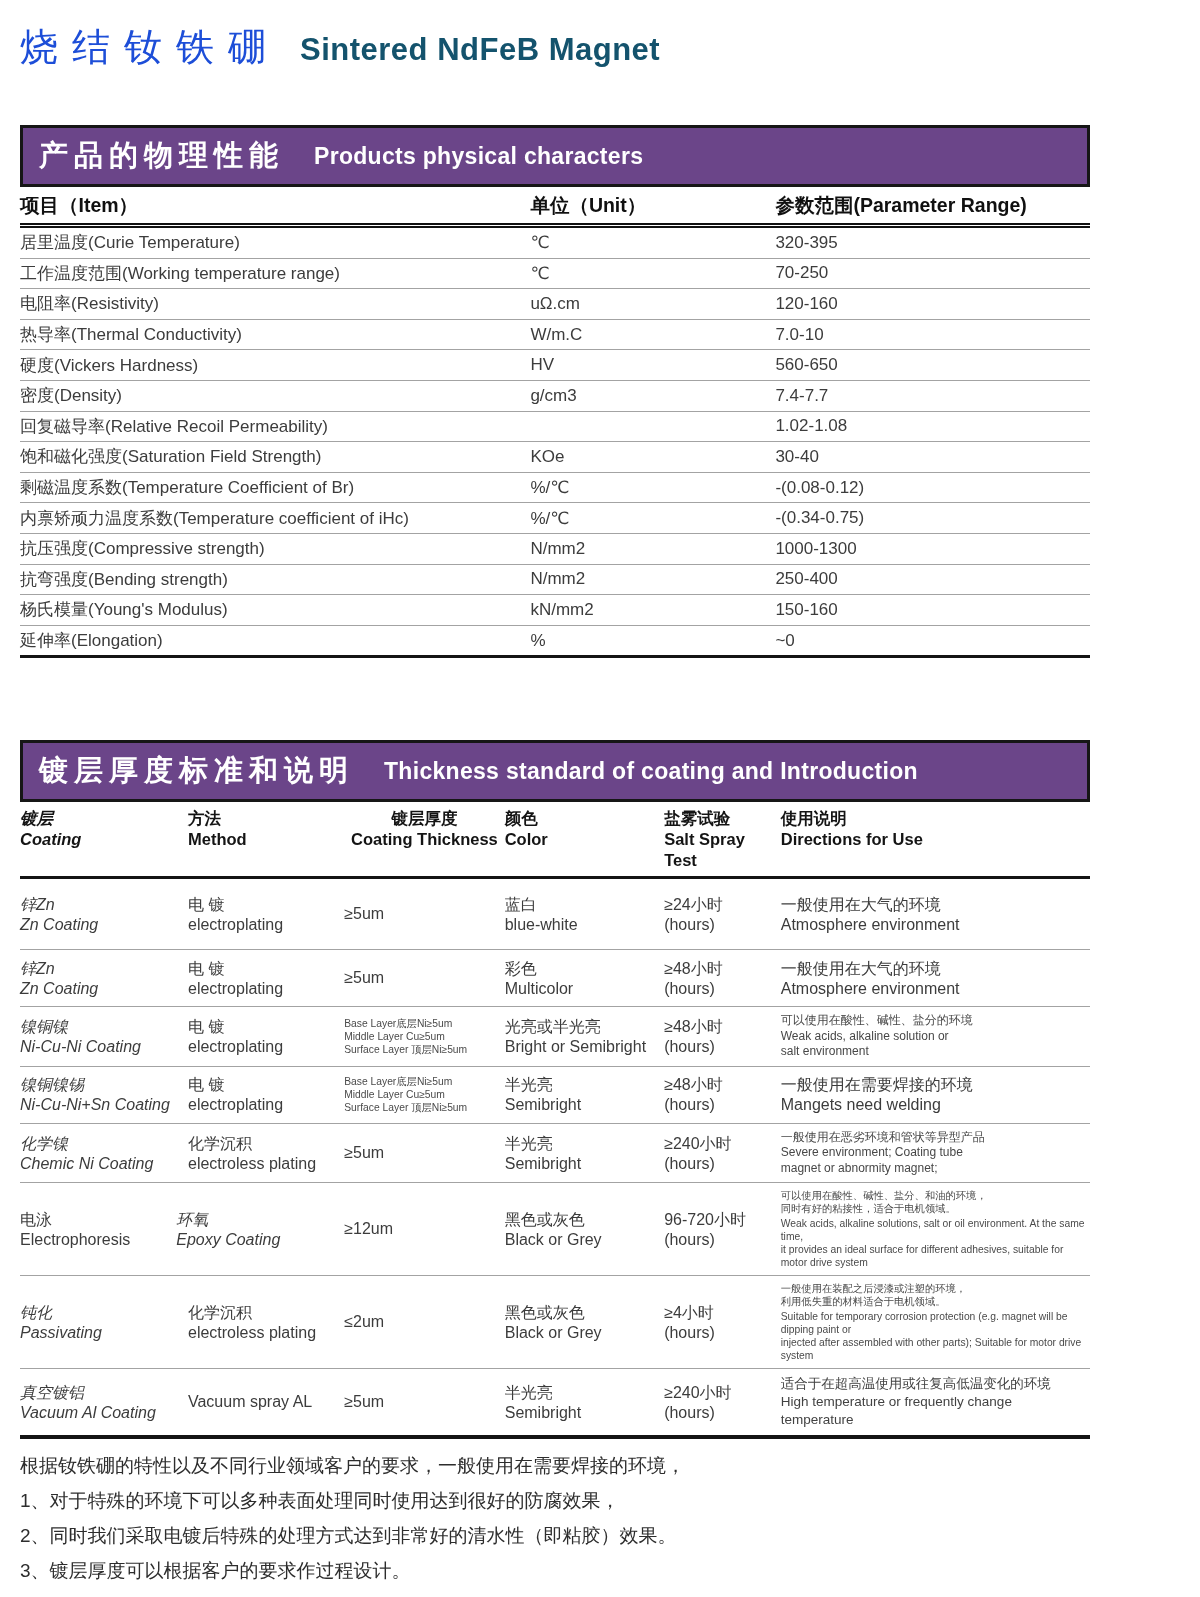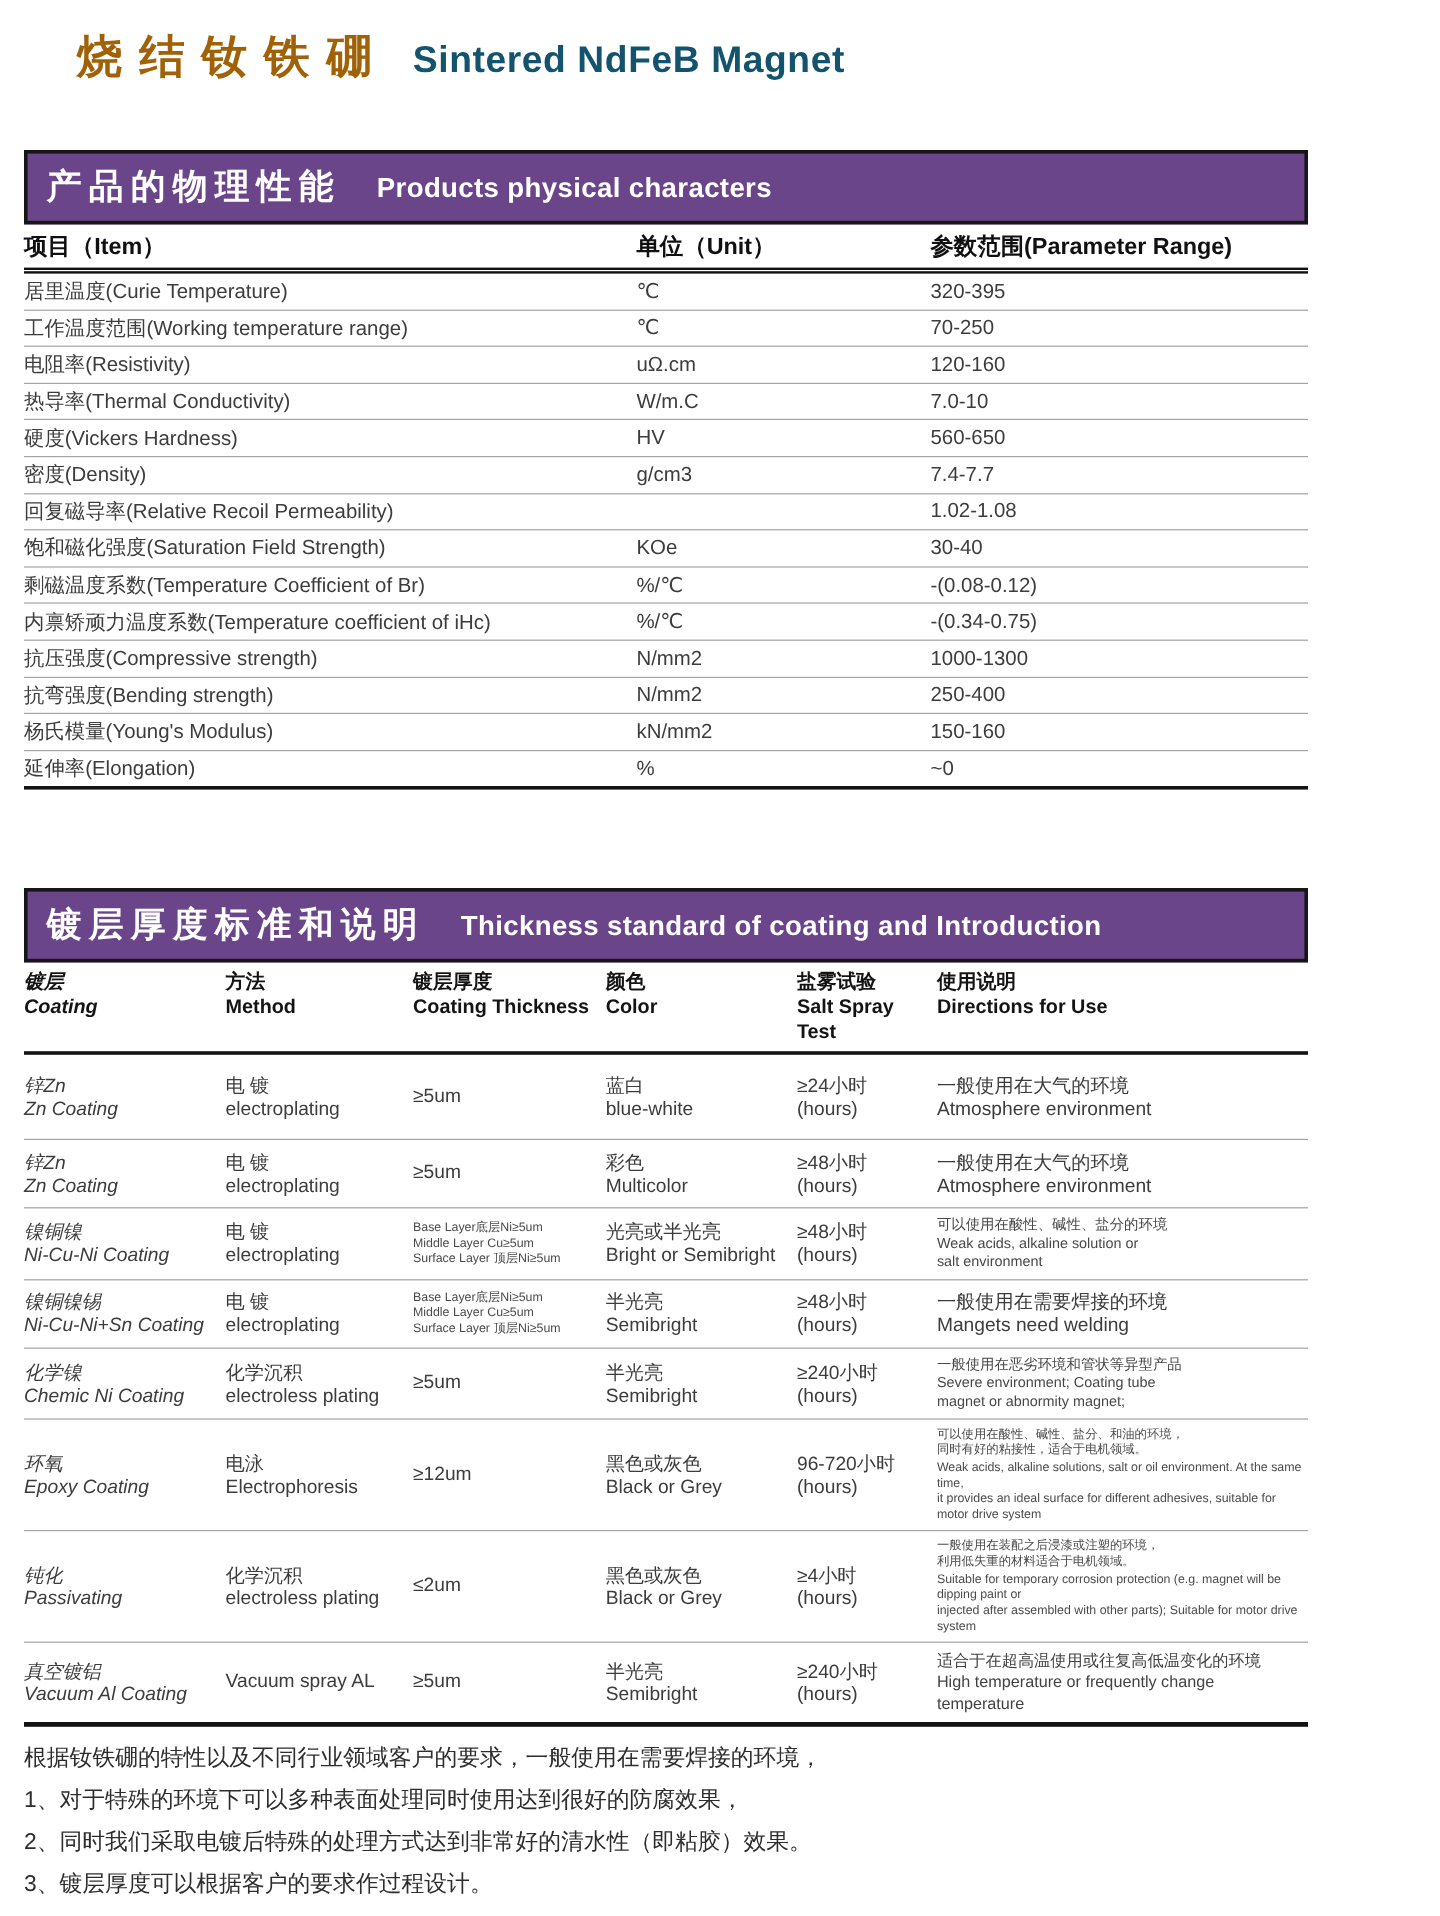--- a/index.html
+++ b/index.html
@@ -4,21 +4,21 @@
 <style>
   html,body{margin:0;padding:0;}
   body{
     width:1200px;height:1597px;overflow:hidden;background:#ffffff;
     font-family:"Liberation Sans","DejaVu Sans",sans-serif;color:#353535;
   }
   .page{width:1070px;margin-left:20px;padding-top:22px;}
 
   
   .title-row{display:flex;align-items:baseline;gap:20px;margin-bottom:52px;}
-  .title-zh{font-size:38px;font-weight:bold;color:#a16207;letter-spacing:14px;white-space:nowrap;margin-left:44px;}
+  .title-zh{font-size:38px;font-weight:normal;color:#1d4ed8;letter-spacing:14px;white-space:nowrap;}
   .title-en{font-size:31px;font-weight:bold;color:#14536d;white-space:nowrap;letter-spacing:.5px;}
 
   
   .banner{
     background:#6b4589;border:3px solid #161616;color:#fff;
     display:flex;align-items:center;gap:30px;height:56px;padding-left:16px;
   }
   .banner .bzh{font-size:29px;font-weight:bold;letter-spacing:6px;white-space:nowrap;}
   .banner .ben{font-size:23px;font-weight:bold;white-space:nowrap;letter-spacing:.3px;}
 
@@ -33,21 +33,21 @@
     font-size:17px;color:#3c3c3c;}
   .prow:last-child{border-bottom:none;}
 
   
   .t2{margin-top:82px;}
   .t2-header{display:flex;border-bottom:3px solid #141414;padding:6px 0 5px;
     font-weight:bold;color:#141414;font-size:16.5px;line-height:21px;}
   .t2-header .hc{display:flex;flex-direction:column;}
   .co-c{width:15.7%;font-style:italic;}
   .co-m{width:14.6%;}
-  .co-t{width:15.0%;}
+  .co-t{width:15.0%;align-items:center;}
   .co-col{width:14.9%;}
   .co-s{width:10.9%;}
   .co-d{flex:1;}
   .t2-body{border-bottom:4px solid #141414;}
   .crow{display:flex;border-bottom:1px solid #a3a3a3;padding:6px 0 6px;align-items:center;}
   .crow:last-child{border-bottom:none;}
   .cc{display:flex;flex-direction:column;justify-content:space-between;align-items:flex-start;}
   .cc.stack{justify-content:flex-start;}
   .h1{min-height:58px;}
   .h2{min-height:44px;}
@@ -323,27 +323,27 @@
             <span class="fz-n">(hours)</span>
           </div>
         <div class="cc stack co-d">
             <span class="fz-s">一般使用在恶劣环境和管状等异型产品</span>
             <span class="fz-s">Severe environment; Coating tube</span>
             <span class="fz-s">magnet or abnormity magnet;</span>
           </div>
       </div>
 
       <div class="crow h2">
+        <div class="cc co-m">
+            <span class="fz-n">电泳</span>
+            <span class="fz-n">Electrophoresis</span>
+          </div>
         <div class="cc co-c">
             <span class="fz-n">环氧</span>
             <span class="fz-n">Epoxy Coating</span>
-          </div>
-        <div class="cc co-m">
-            <span class="fz-n">电泳</span>
-            <span class="fz-n">Electrophoresis</span>
           </div>
         <div class="cc stack co-t">
             <span class="fz-n">≥12um</span>
           </div>
         <div class="cc co-col">
             <span class="fz-n">黑色或灰色</span>
             <span class="fz-n">Black or Grey</span>
           </div>
         <div class="cc co-s">
             <span class="fz-n">96-720小时</span>

